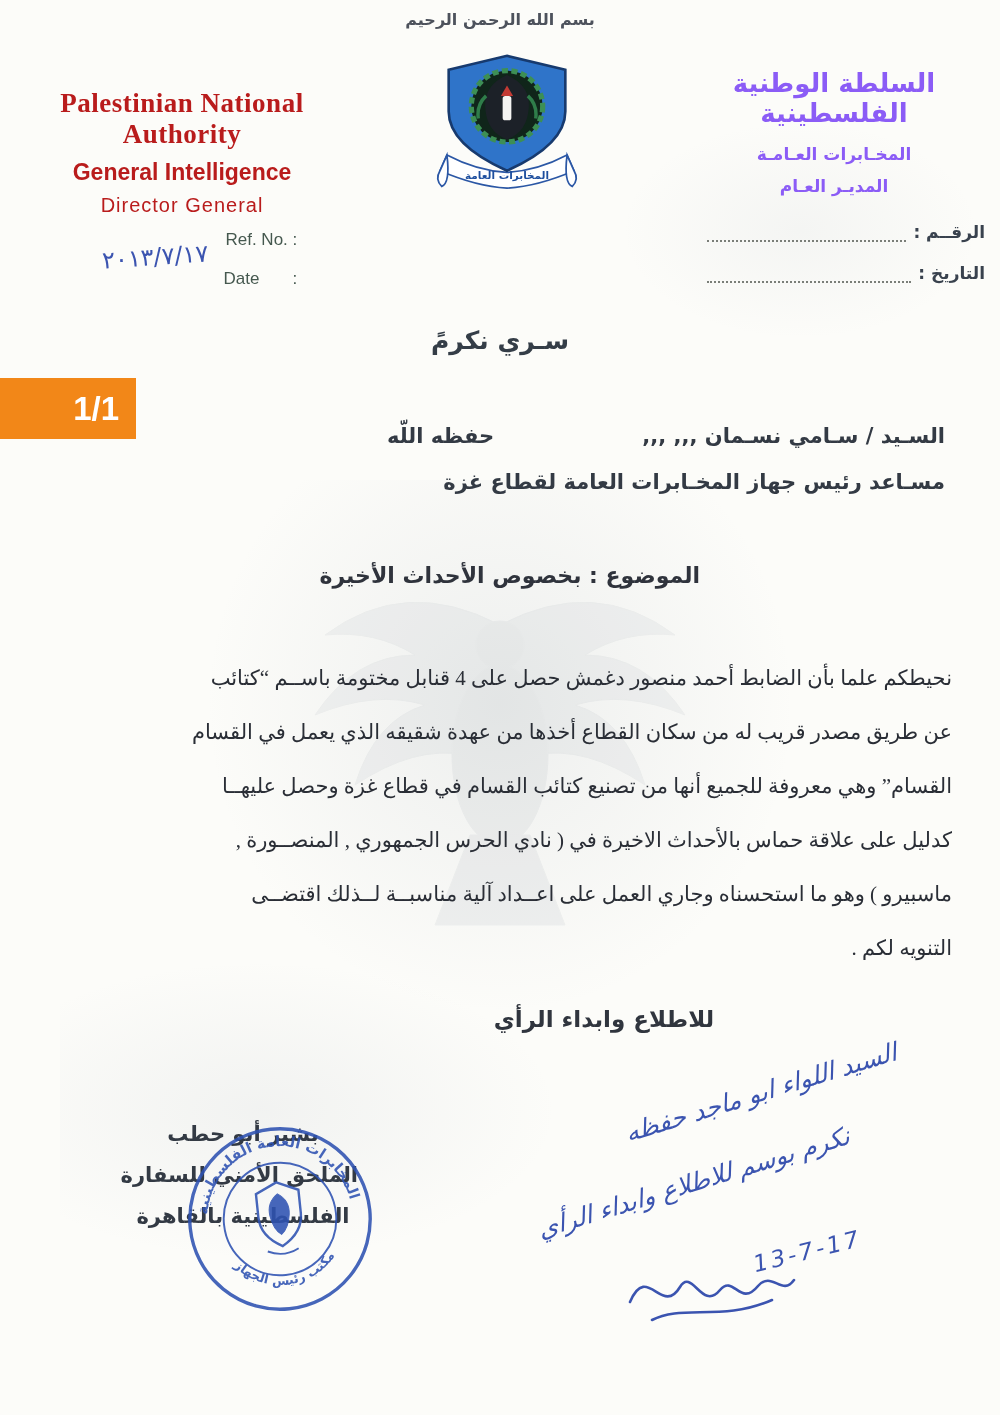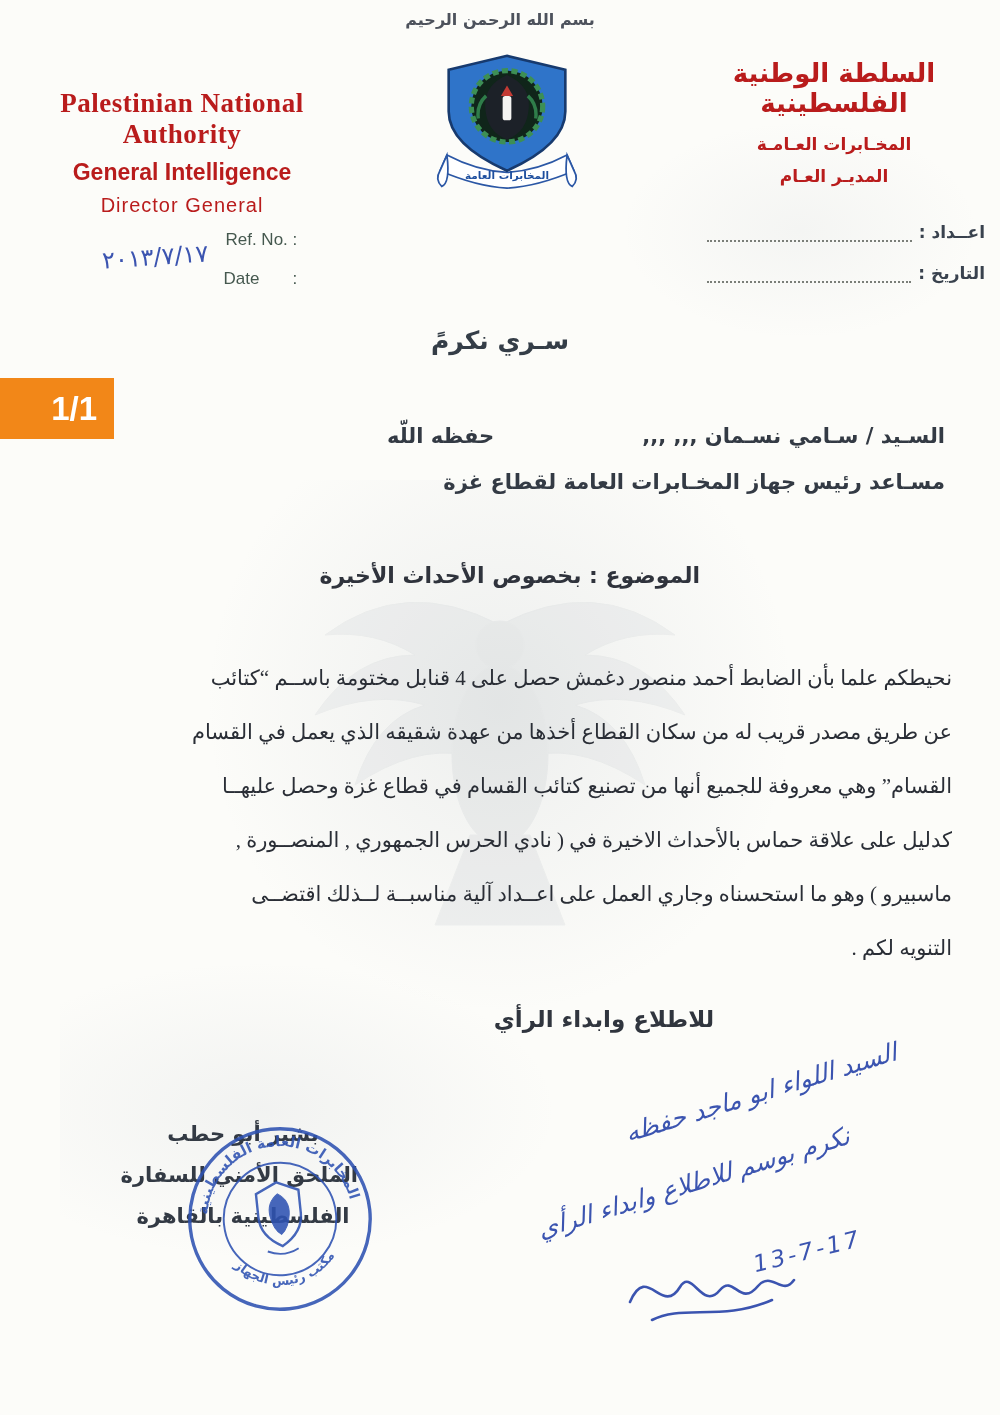--- a/index.html
+++ b/index.html
@@ -20,21 +20,21 @@
   .bismillah{position:absolute;top:10px;left:0;right:0;text-align:center;
     font-family:"DejaVu Sans",sans-serif;font-weight:bold;font-size:16px;color:#4d525c;direction:rtl;}
 
   .hdr-left{position:absolute;left:14px;top:88px;width:336px;text-align:center;color:#b91c1c;}
   .hdr-left .l1{font-family:"Liberation Serif",serif;font-weight:bold;font-size:27px;letter-spacing:.5px;}
   .hdr-left .l2{font-family:"Liberation Sans",sans-serif;font-weight:bold;font-size:23px;margin-top:9px;}
   .hdr-left .l3{font-family:"Liberation Sans",sans-serif;font-size:20px;margin-top:8px;letter-spacing:1px;}
 
   .emblem{position:absolute;left:433px;top:46px;width:148px;height:152px;}
 
-  .hdr-right{position:absolute;right:16px;top:58px;width:300px;text-align:center;direction:rtl;color:#b91c1c;
+  .hdr-right{position:absolute;right:16px;top:68px;width:300px;text-align:center;direction:rtl;color:#8b5cf6;
     font-family:"DejaVu Sans",sans-serif;font-weight:bold;}
   .hdr-right .r1{font-size:26px;}
   .hdr-right .r2{font-size:17px;margin-top:16px;letter-spacing:1px;}
   .hdr-right .r3{font-size:17px;margin-top:12px;letter-spacing:1px;}
 
   .ref-left{position:absolute;left:20px;top:230px;width:282px;color:#45584f;
     font-family:"Liberation Sans",sans-serif;font-size:17px;}
   .ref-left .row{display:flex;align-items:flex-end;margin-bottom:17px;flex-direction:column;}
   .ref-left .lbl{white-space:pre;}
   .dots{flex:1;border-bottom:2px dotted #7a7e78;height:1.05em;}
@@ -44,21 +44,21 @@
     font-family:"DejaVu Sans",sans-serif;transform:rotate(-4deg);letter-spacing:2px;direction:ltr;}
 
   .ref-right{position:absolute;right:15px;top:222px;width:278px;direction:rtl;color:#39424e;
     font-family:"DejaVu Sans",sans-serif;font-weight:bold;font-size:17px;}
   .ref-right .row{display:flex;align-items:flex-end;margin-bottom:21px;}
   .ref-right .dots{margin-right:7px;}
 
   .classification{position:absolute;top:326px;left:0;right:0;text-align:center;direction:rtl;
     font-family:"DejaVu Sans",sans-serif;font-weight:bold;font-size:25px;color:#343d47;letter-spacing:2px;}
 
-  .page-badge{position:absolute;left:0;top:378px;width:114px;height:61px;background:#f28718;
+  .page-badge{position:absolute;left:0;top:378px;width:136px;height:61px;background:#f28718;
     color:#fff;font-family:"Liberation Sans",sans-serif;font-weight:bold;font-size:33px;
     display:flex;align-items:center;justify-content:flex-end;padding-right:17px;box-sizing:border-box;}
 
   .addressee{position:absolute;right:55px;top:424px;width:558px;direction:rtl;
     font-family:"DejaVu Sans",sans-serif;font-weight:bold;font-size:21px;color:#333a44;}
   .addressee .line1{display:flex;justify-content:space-between;}
   .addressee .line2{margin-top:22px;white-space:nowrap;}
 
   .subject{position:absolute;right:300px;top:563px;direction:rtl;white-space:nowrap;
     font-family:"DejaVu Sans",sans-serif;font-weight:bold;font-size:22px;color:#2f333c;margin-left:26px;}
@@ -131,21 +131,21 @@
     <div class="row">
       <span class="lbl">Date       : </span>
       <span class="dots"></span>
     </div>
   </div>
 
   <div class="date-hand">٢٠١٣/٧/١٧</div>
 
   <div class="ref-right">
     <div class="row">
-      <span class="lbl">اعــداد :</span>
+      <span class="lbl">الرقــم :</span>
       <span class="dots"></span>
     </div>
     <div class="row">
       <span class="lbl">التاريخ :</span>
       <span class="dots"></span>
     </div>
   </div>
 
   <div class="classification">سـري نكرمً</div>
 

